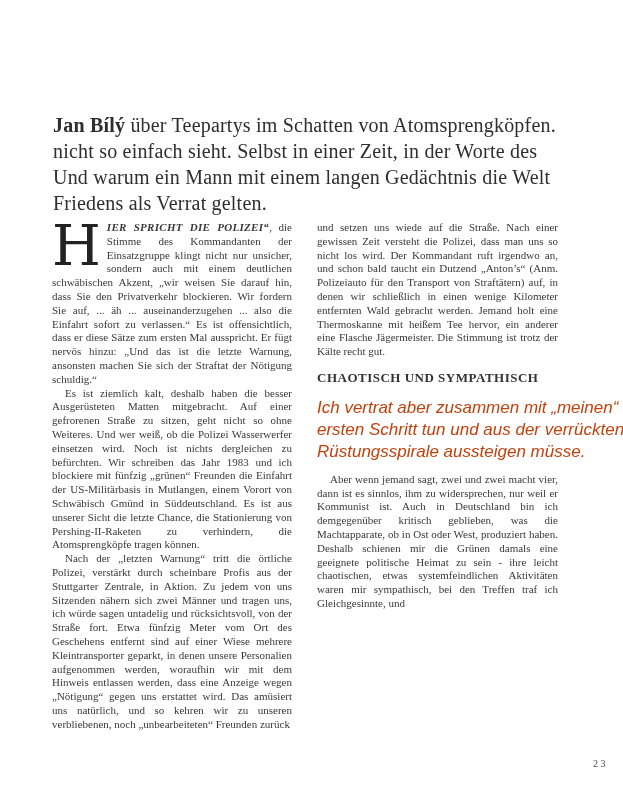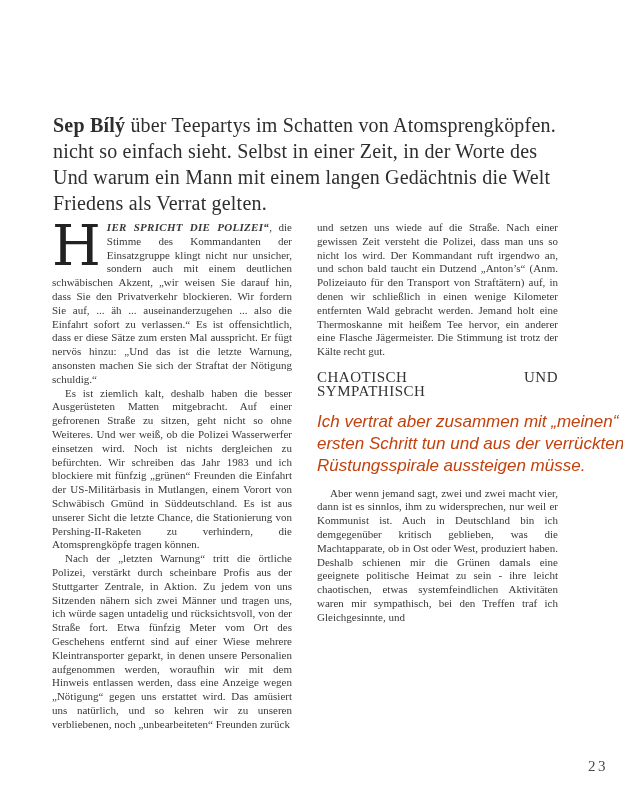--- a/index.html
+++ b/index.html
@@ -30,47 +30,47 @@
   .col p.indent{text-indent:13px;}
   .dropcap{
     float:left;
     font-family:"DejaVu Serif", serif;
     font-size:56px;line-height:0.82;
     padding:2px 6px 0 0;
     color:#222222;
   }
   .lead{font-weight:bold;letter-spacing:0.3px;font-style:italic;}
   .section-heading{
-    font-size:15px;line-height:13.8px;
-    font-weight:normal;letter-spacing:0.5px;
+    font-size:13px;line-height:13.8px;
+    font-weight:bold;letter-spacing:0.5px;
     color:#333333;
     margin:12px 0 0 0;
   }
   .pullquote{
     font-family:"Liberation Sans", sans-serif;
     font-size:17px;line-height:22px;
     color:#c2410c;
     width:280px;
     margin:12px 0 10px 0;
     white-space:nowrap;
     font-style:italic;
   }
   .page-number{
     position:absolute;right:15px;top:758px;
-    font-size:15px;letter-spacing:2.5px;
+    font-size:10px;letter-spacing:2.5px;
     color:#4a4a4a;
   }
 </style>
 </head>
 <body>
 
 <div>
 
   <header class="headline">
-    <div><span class="hl-author">Sep Bílý</span><span> über Teepartys im Schatten von Atomsprengköpfen.</span></div>
+    <div><span class="hl-author">Jan Bílý</span><span> über Teepartys im Schatten von Atomsprengköpfen.</span></div>
     <div>nicht so einfach sieht. Selbst in einer Zeit, in der Worte des</div>
     <div>Und warum ein Mann mit einem langen Gedächtnis die Welt</div>
     <div>Friedens als Verrat gelten.</div>
   </header>
 
   <section class="col col-left">
     <p>
       <span class="dropcap">H</span><span class="lead">IER SPRICHT DIE POLIZEI“</span><span>, die Stimme des Kommandanten der Einsatzgruppe klingt nicht nur unsicher, sondern auch mit einem deutlichen schwäbischen Akzent, „wir weisen Sie darauf hin, dass Sie den Privatverkehr blockieren. Wir fordern Sie auf, ... äh ... auseinanderzugehen ... also die Einfahrt sofort zu verlassen.“ Es ist offensichtlich, dass er diese Sätze zum ersten Mal ausspricht. Er fügt nervös hinzu: „Und das ist die letzte Warnung, ansonsten machen Sie sich der Straftat der Nötigung schuldig.“</span>
     </p>
     <p class="indent">Es ist ziemlich kalt, deshalb haben die besser Ausgerüsteten Matten mitgebracht. Auf einer gefrorenen Straße zu sitzen, geht nicht so ohne Weiteres. Und wer weiß, ob die Polizei Wasserwerfer einsetzen wird. Noch ist nichts dergleichen zu befürchten. Wir schreiben das Jahr 1983 und ich blockiere mit fünfzig „grünen“ Freunden die Einfahrt der US-Militärbasis in Mutlangen, einem Vorort von Schwäbisch Gmünd in Süddeutschland. Es ist aus unserer Sicht die letzte Chance, die Stationierung von Pershing-II-Raketen zu verhindern, die Atomsprengköpfe tragen können.</p>

